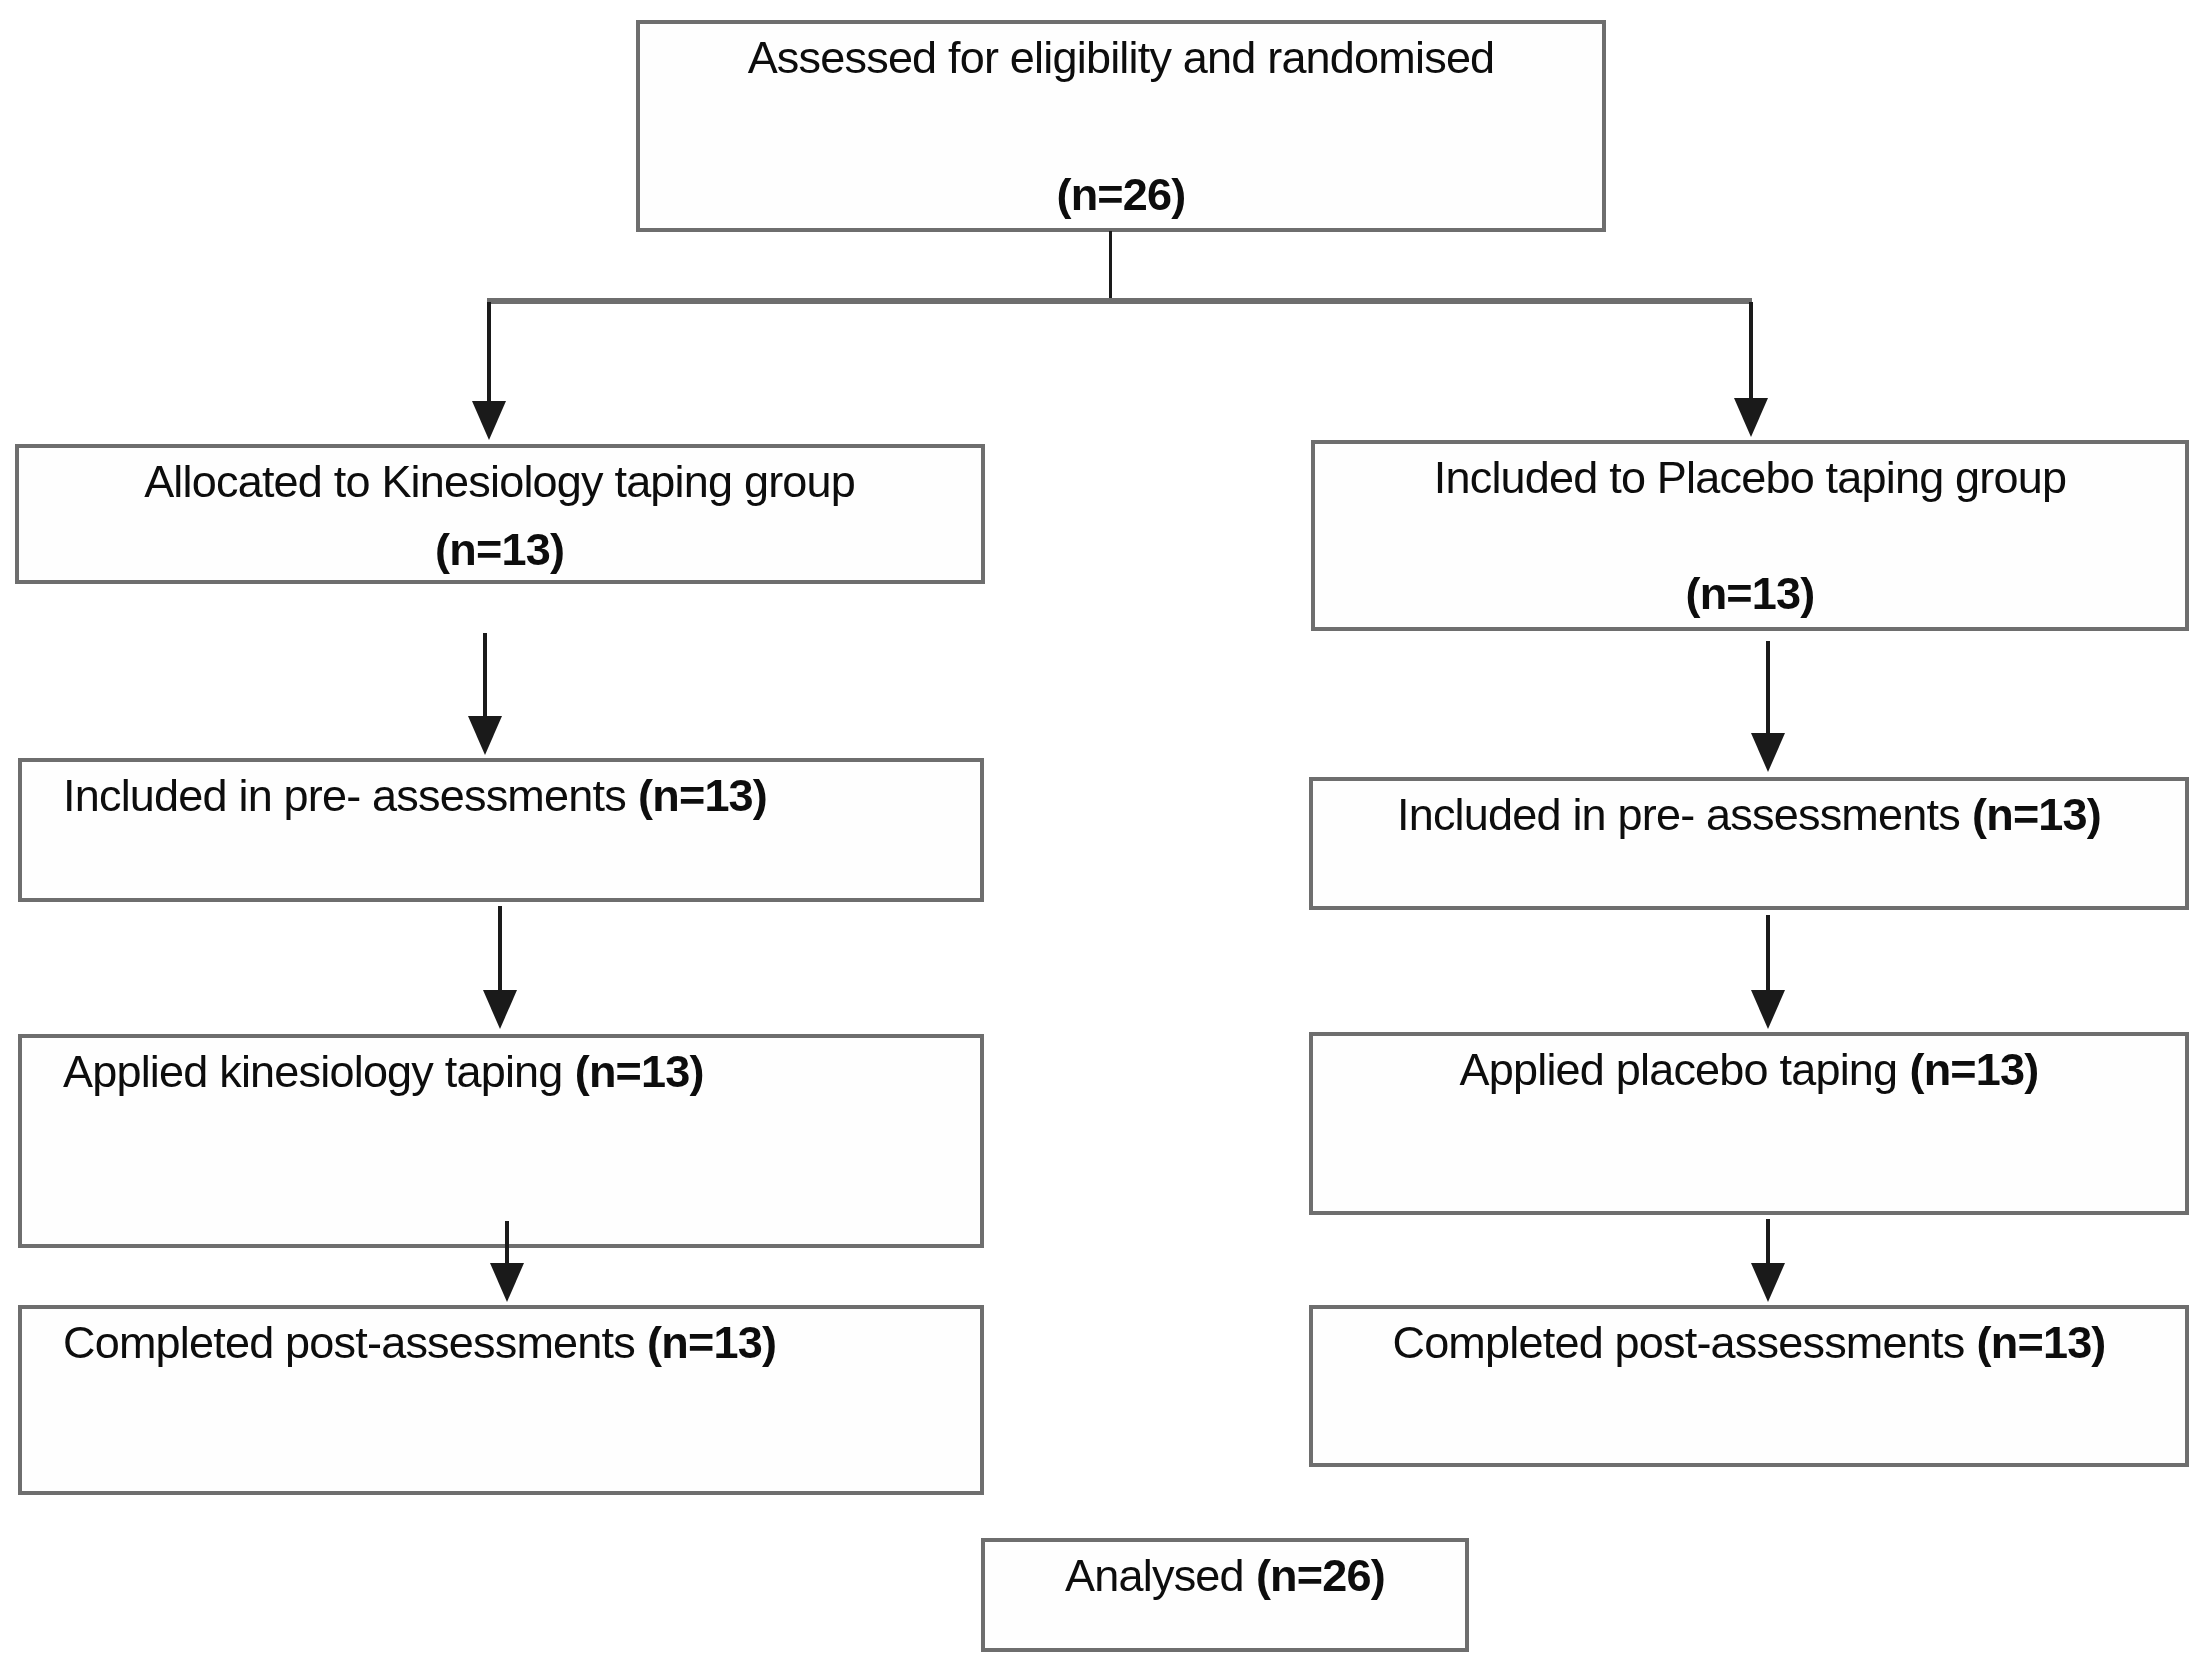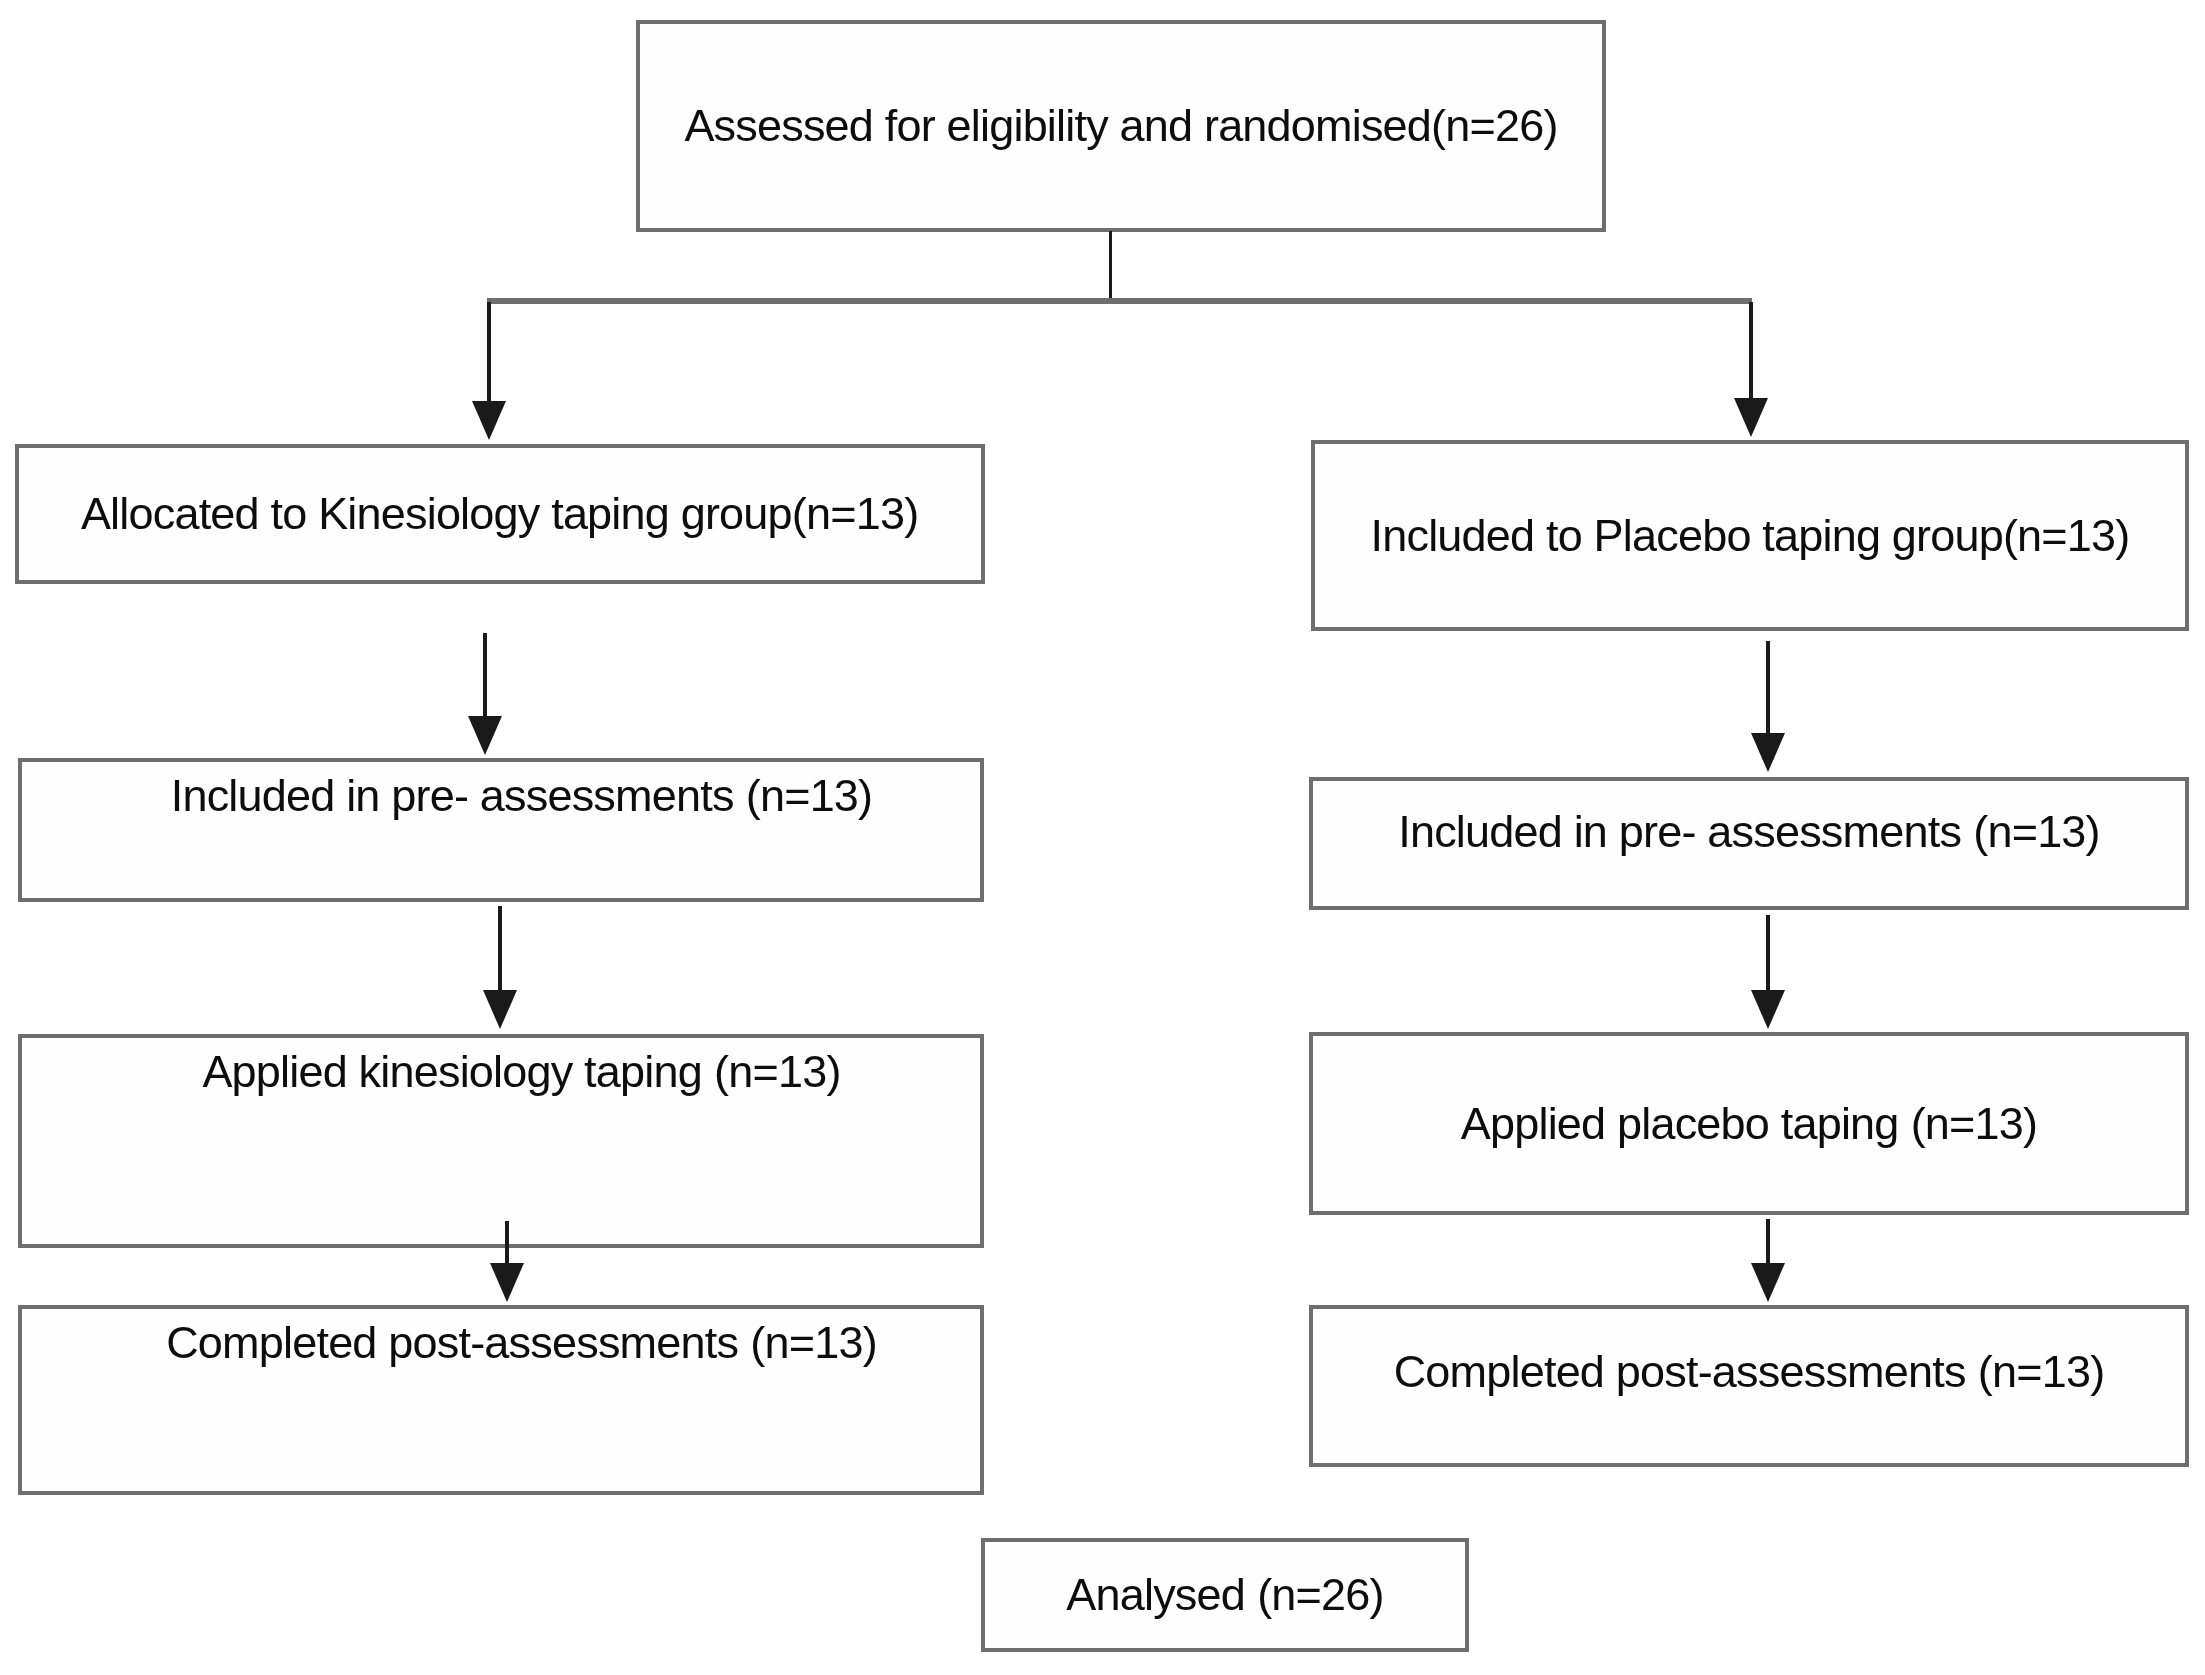--- a/index.html
+++ b/index.html
@@ -18,35 +18,35 @@
     font-family:"Liberation Sans", sans-serif;
     color:var(--ink);
     overflow:hidden;
   }
   .box{
     position:absolute;
     box-sizing:border-box;
     border:4.9px solid var(--box-border);
     background:var(--box-fill);
     display:flex;
-    flex-direction:row;
-    justify-content:center;
+    flex-direction:column;
+    justify-content:space-between;
     align-items:center;
     font-size:45px;
     line-height:1.5;
     letter-spacing:-0.8px;
     text-align:center;
   }
   .box.align-left{
     align-items:flex-start;
     text-align:left;
     padding-left:41px;
   }
   .row{white-space:nowrap;}
-  .bold{font-weight:normal;}
+  .bold{font-weight:bold;}
   .count{margin-left:0.27em;}
   
   .stem{
     position:absolute;
     width:3.2px;
     background:var(--arrow);
   }
   .hbar{
     position:absolute;
     height:5.7px;

